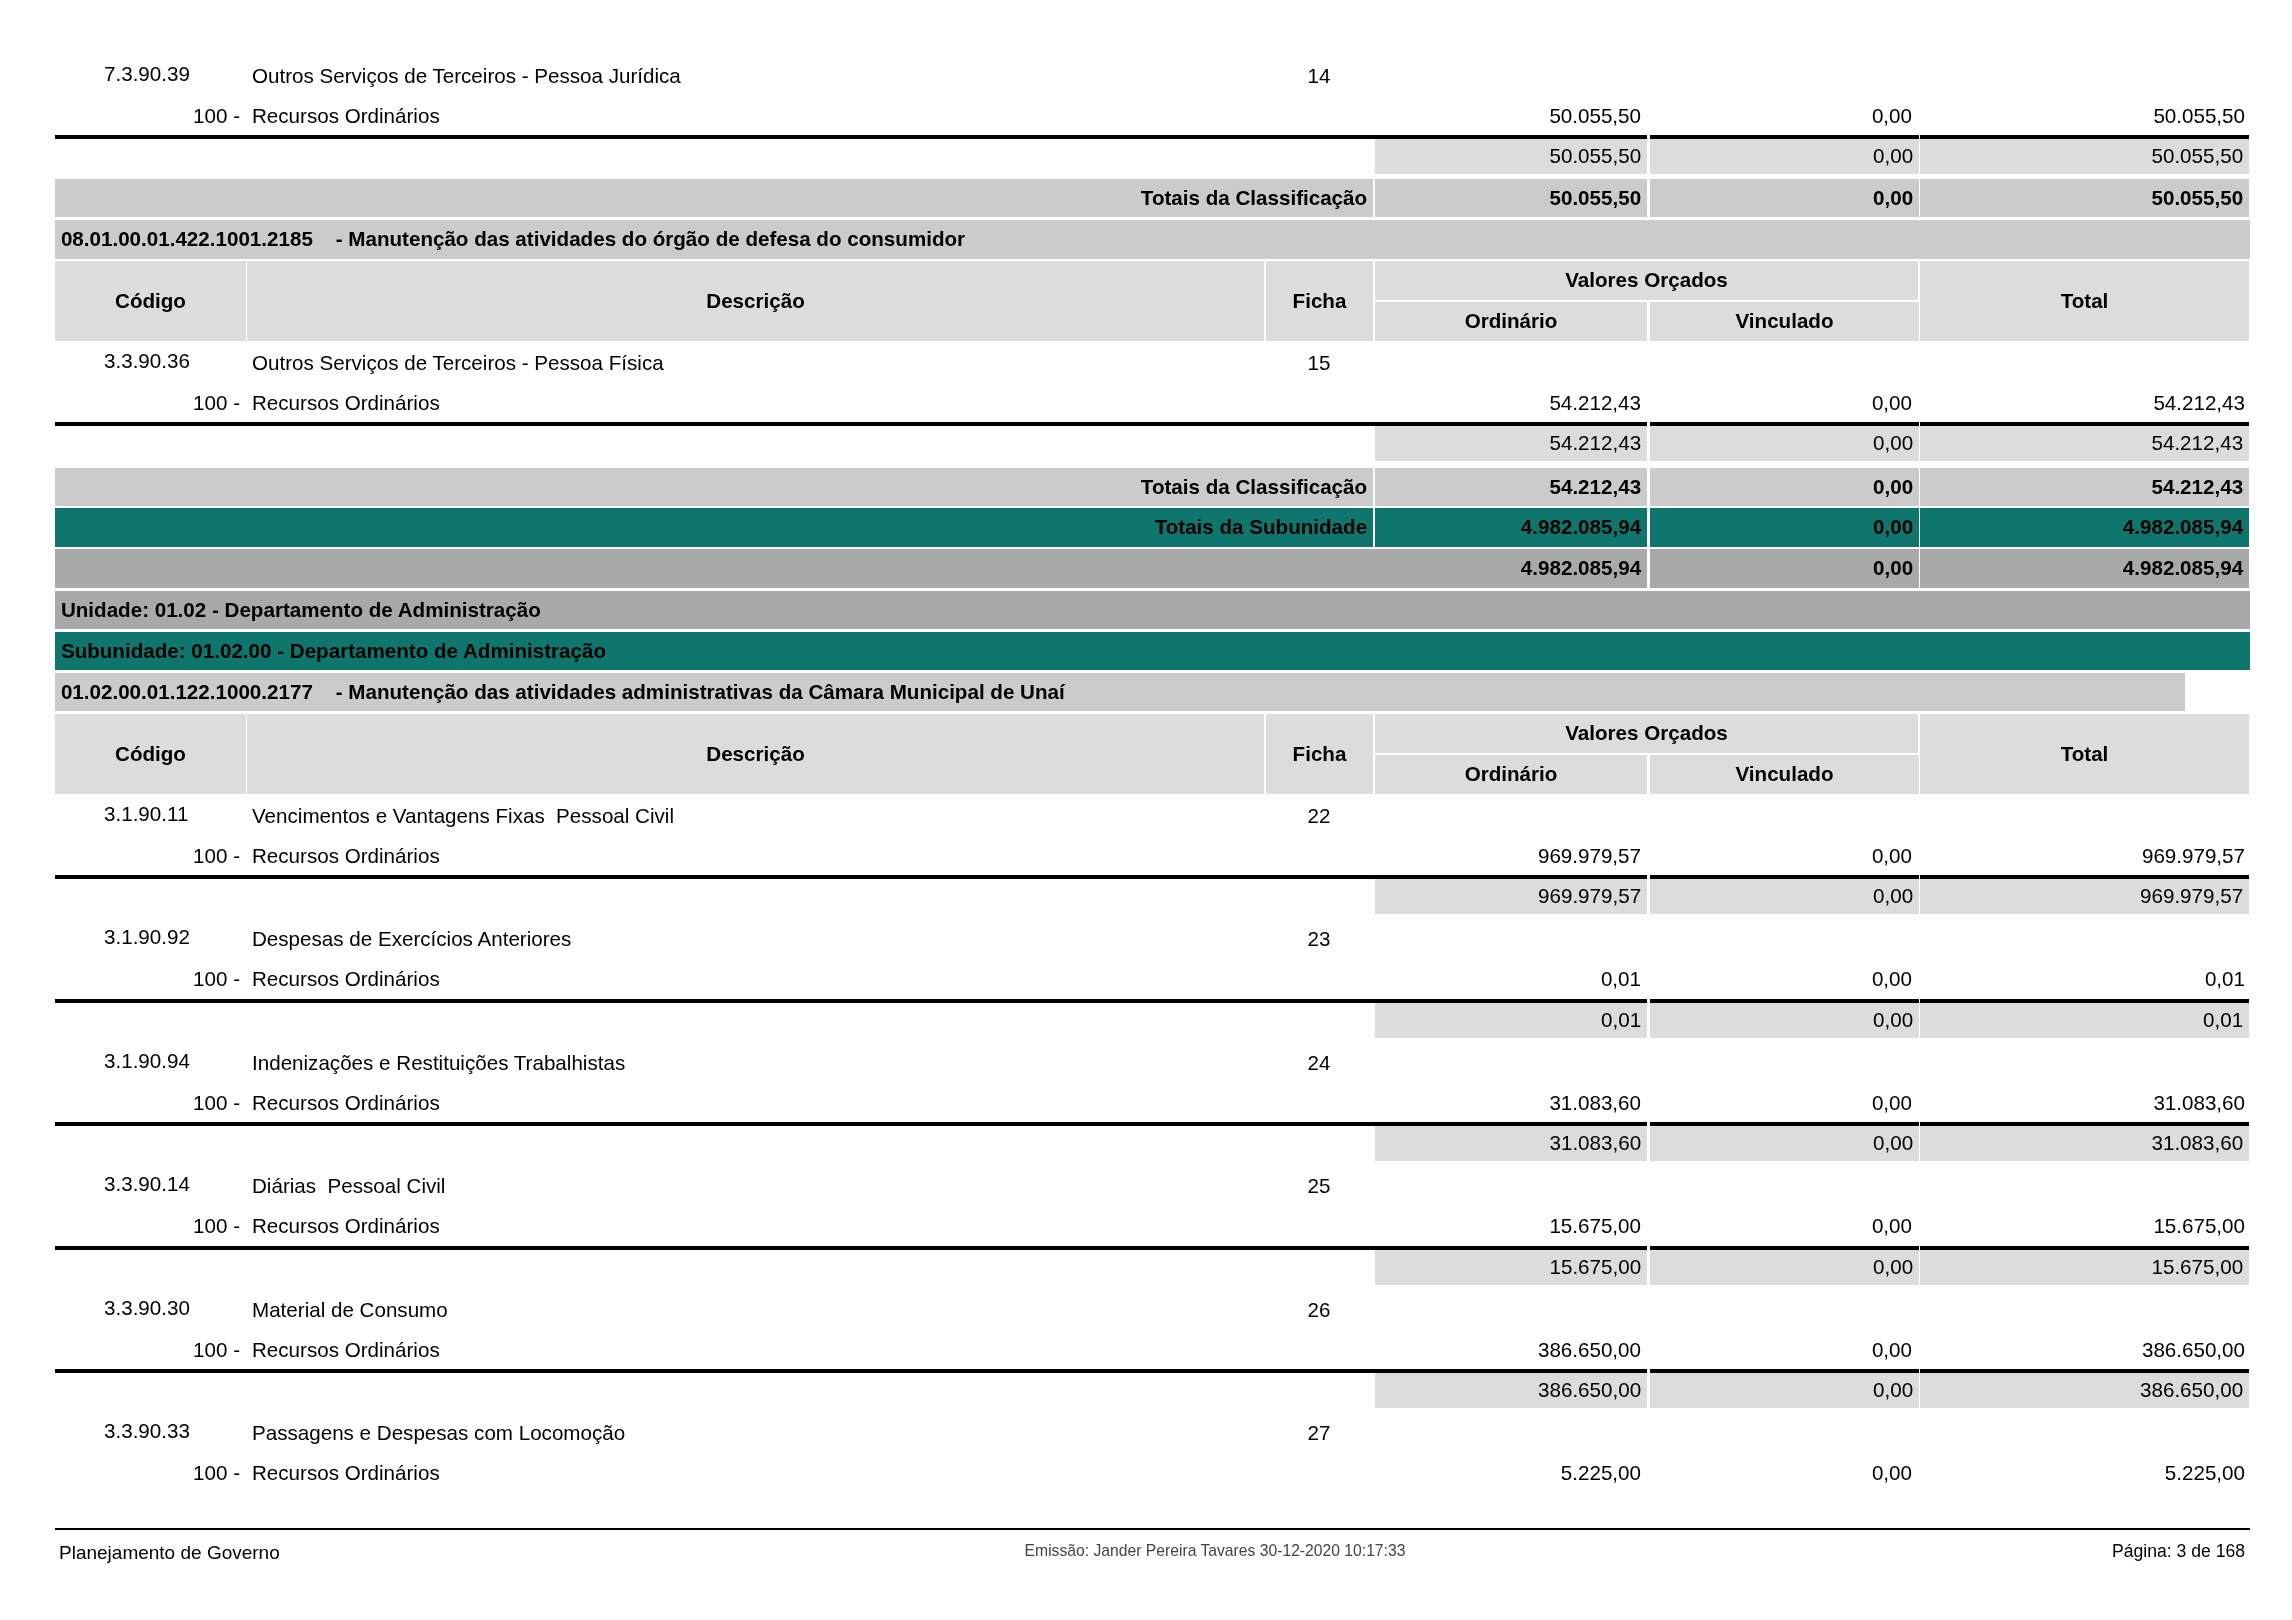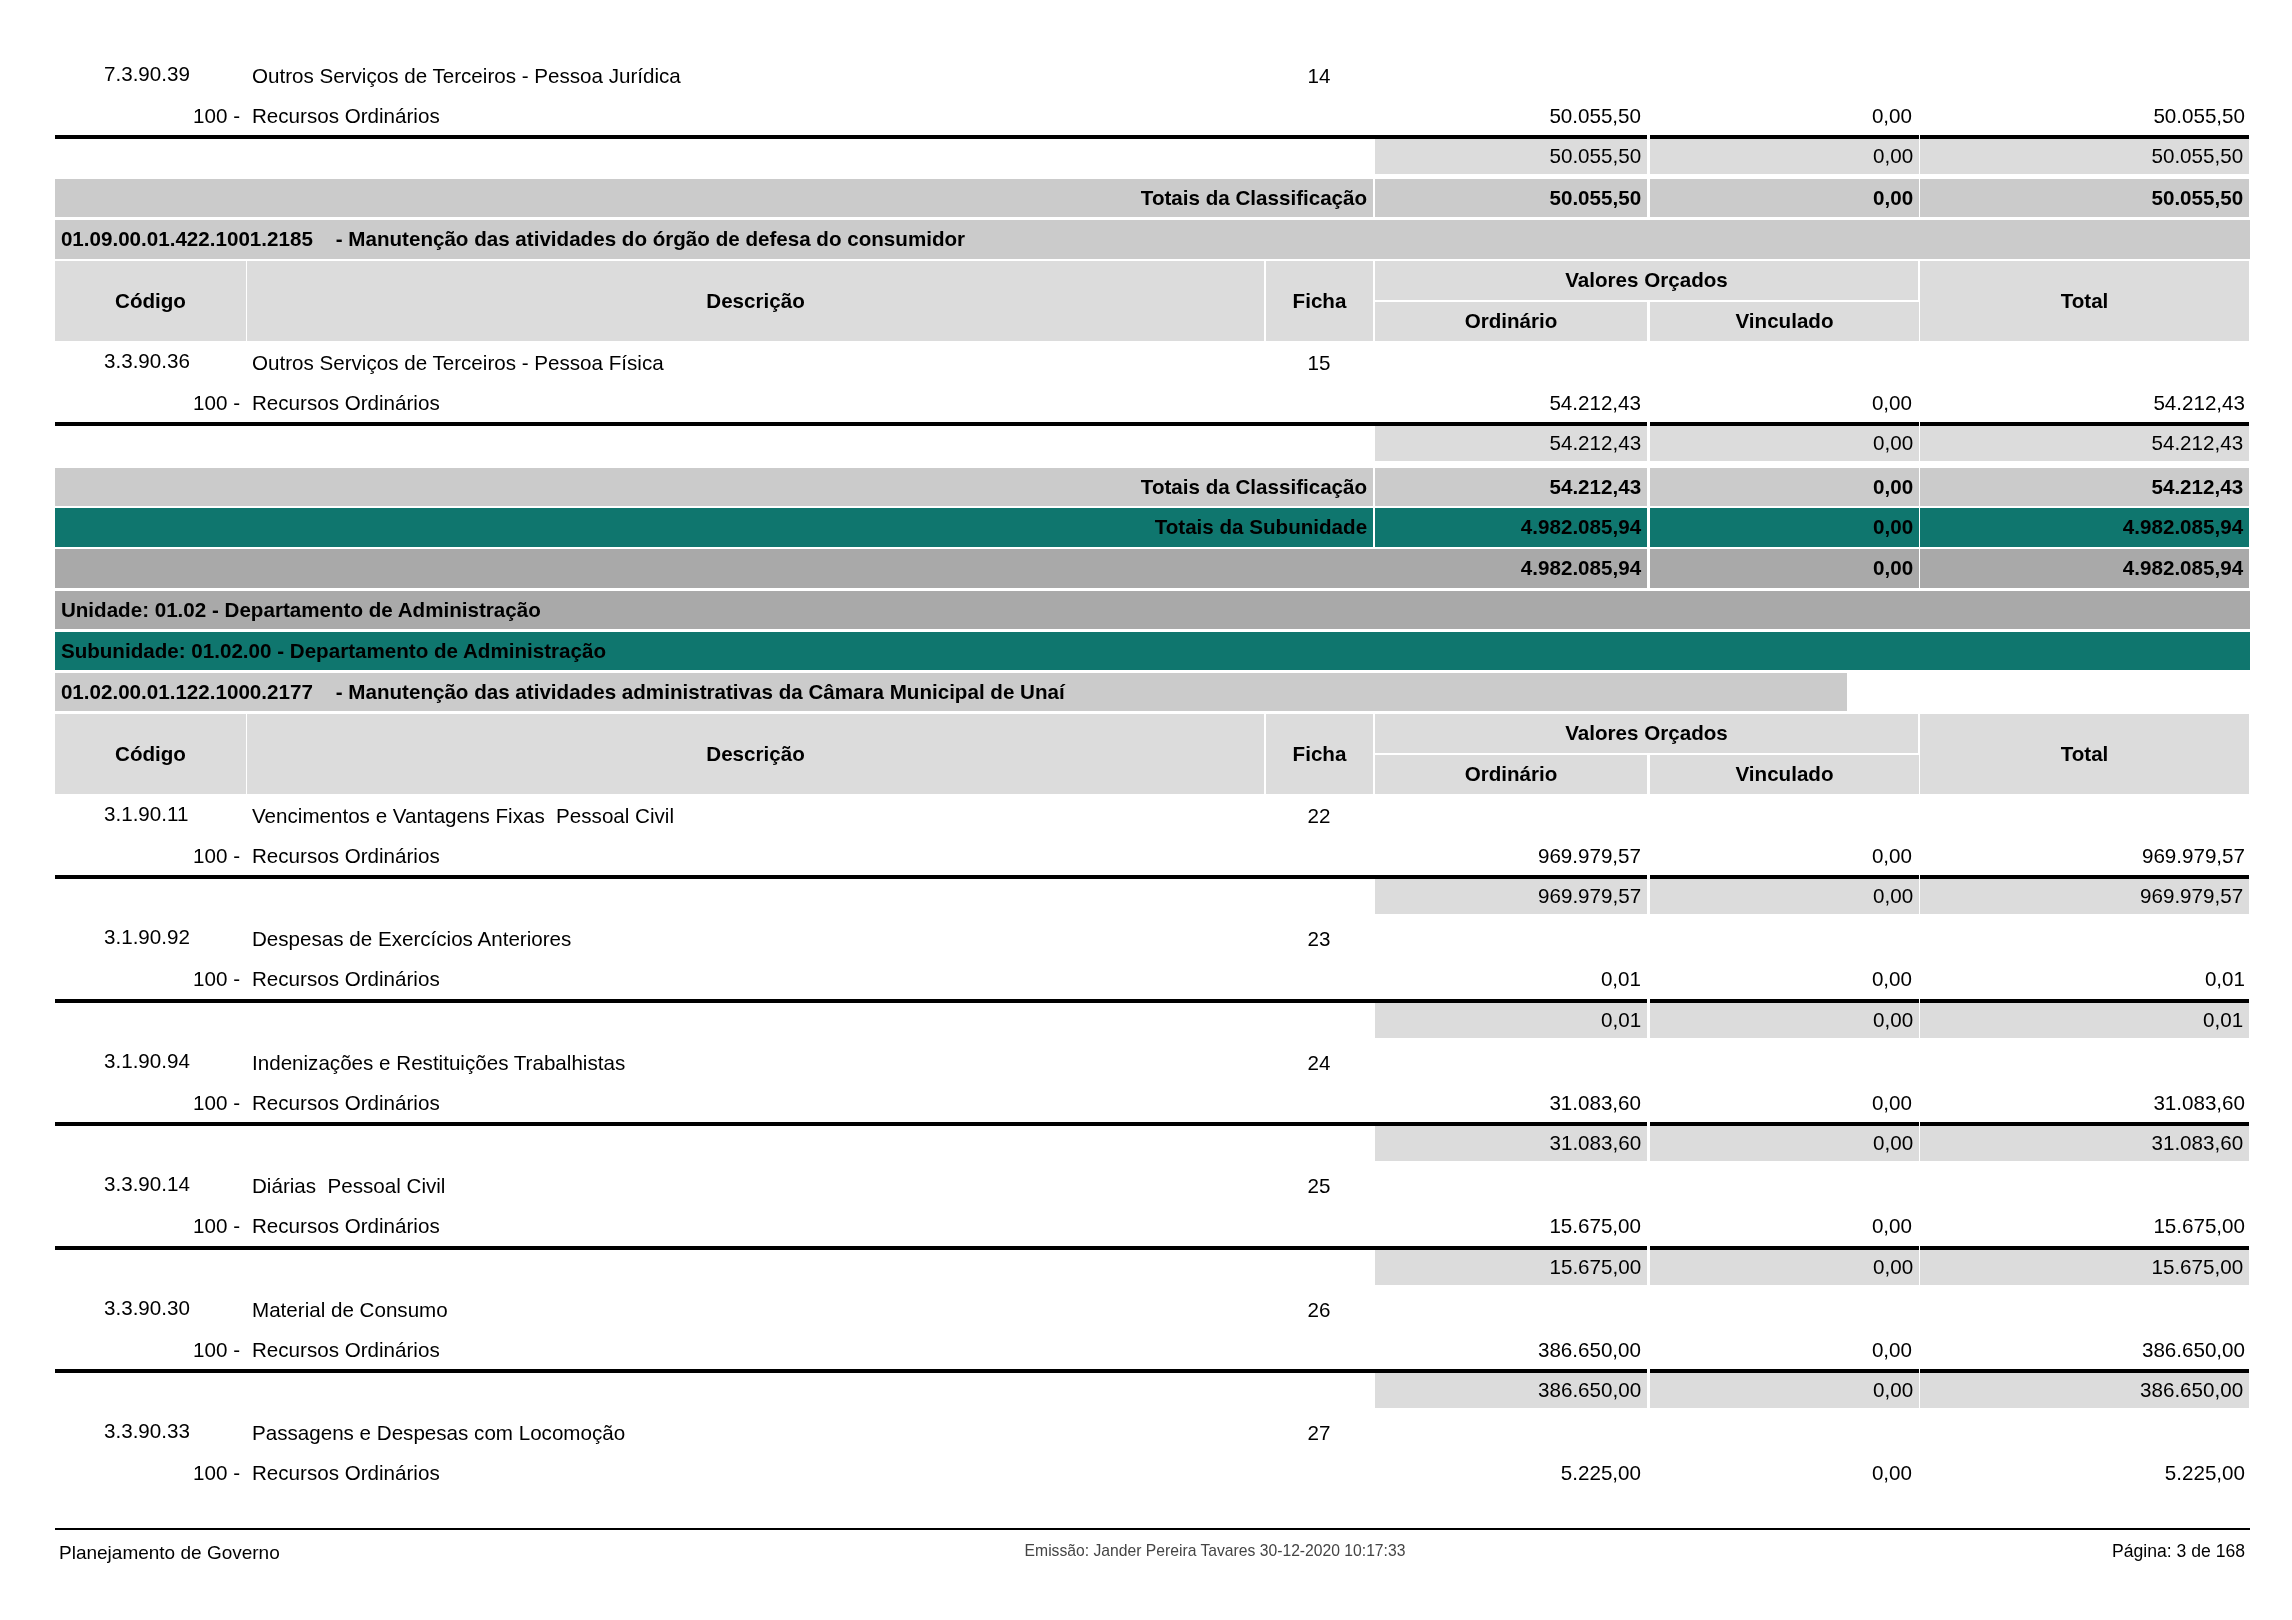--- a/index.html
+++ b/index.html
@@ -35,21 +35,21 @@
     <div class="thick" style="left: 55px; width: 1592px; top: 135px;"></div>
     <div class="thick" style="left: 1650px; width: 269px; top: 135px;"></div>
     <div class="thick" style="left: 1920px; width: 329px; top: 135px;"></div>
     <div class="cell right txt g-sub" style="left: 1375px; top: 139px; width: 272px; height: 35px; white-space: pre;">50.055,50</div>
     <div class="cell right txt g-sub" style="left: 1650px; top: 139px; width: 269px; height: 35px; white-space: pre;">0,00</div>
     <div class="cell right txt g-sub" style="left: 1920px; top: 139px; width: 329px; height: 35px; white-space: pre;">50.055,50</div>
     <div class="cell right txt bold g-cls" style="left: 55px; top: 179px; width: 1318px; height: 38px; white-space: pre;">Totais da Classificação</div>
     <div class="cell right txt bold g-cls" style="left: 1375px; top: 179px; width: 272px; height: 38px; white-space: pre;">50.055,50</div>
     <div class="cell right txt bold g-cls" style="left: 1650px; top: 179px; width: 269px; height: 38px; white-space: pre;">0,00</div>
     <div class="cell right txt bold g-cls" style="left: 1920px; top: 179px; width: 329px; height: 38px; white-space: pre;">50.055,50</div>
-    <div class="cell left txt bold g-cls" style="left: 55px; top: 220px; width: 2195px; height: 39px; white-space: pre;">01.09.00.01.422.1001.2185    - Manutenção das atividades do órgão de defesa do consumidor</div>
+    <div class="cell left txt bold g-cls" style="left: 55px; top: 220px; width: 2195px; height: 39px; white-space: pre;">08.01.00.01.422.1001.2185    - Manutenção das atividades do órgão de defesa do consumidor</div>
     <div class="cell center txt bold g-hdr" style="left: 55px; top: 261px; width: 191px; height: 80px; white-space: pre;">Código</div>
     <div class="cell center txt bold g-hdr" style="left: 247px; top: 261px; width: 1017px; height: 80px; white-space: pre;">Descrição</div>
     <div class="cell center txt bold g-hdr" style="left: 1266px; top: 261px; width: 107px; height: 80px; white-space: pre;">Ficha</div>
     <div class="cell center txt bold g-hdr" style="left: 1375px; top: 261px; width: 543px; height: 39px; white-space: pre;">Valores Orçados</div>
     <div class="cell center txt bold g-hdr" style="left: 1375px; top: 302px; width: 272px; height: 39px; white-space: pre;">Ordinário</div>
     <div class="cell center txt bold g-hdr" style="left: 1650px; top: 302px; width: 269px; height: 39px; white-space: pre;">Vinculado</div>
     <div class="cell center txt bold g-hdr" style="left: 1920px; top: 261px; width: 329px; height: 80px; white-space: pre;">Total</div>
     <div class="abs txt" style="left: 104px; top: 351px; white-space: pre;">3.3.90.36</div>
     <div class="abs txt" style="left: 252px; top: 353px; white-space: pre;">Outros Serviços de Terceiros - Pessoa Física</div>
     <div class="abs txt" style="left: 1319px; top: 353px; transform: translateX(-50%); white-space: pre;">15</div>
@@ -71,21 +71,21 @@
     <div class="cell right txt bold g-subu" style="left: 55px; top: 508px; width: 1318px; height: 39px; white-space: pre;">Totais da Subunidade</div>
     <div class="cell right txt bold g-subu" style="left: 1375px; top: 508px; width: 272px; height: 39px; white-space: pre;">4.982.085,94</div>
     <div class="cell right txt bold g-subu" style="left: 1650px; top: 508px; width: 269px; height: 39px; white-space: pre;">0,00</div>
     <div class="cell right txt bold g-subu" style="left: 1920px; top: 508px; width: 329px; height: 39px; white-space: pre;">4.982.085,94</div>
     <div class="cell right txt bold g-uni" style="left: 55px; top: 549px; width: 1577px; height: 39px; white-space: pre;">Totais da Unidade</div>
     <div class="cell right txt bold g-uni" style="left: 1375px; top: 549px; width: 272px; height: 39px; white-space: pre;">4.982.085,94</div>
     <div class="cell right txt bold g-uni" style="left: 1650px; top: 549px; width: 269px; height: 39px; white-space: pre;">0,00</div>
     <div class="cell right txt bold g-uni" style="left: 1920px; top: 549px; width: 329px; height: 39px; white-space: pre;">4.982.085,94</div>
     <div class="cell left txt bold g-uni" style="left: 55px; top: 591px; width: 2195px; height: 38px; white-space: pre;">Unidade: 01.02 - Departamento de Administração</div>
     <div class="cell left txt bold g-subu" style="left: 55px; top: 632px; width: 2195px; height: 38px; white-space: pre;">Subunidade: 01.02.00 - Departamento de Administração</div>
-    <div class="cell left txt bold g-cls" style="left: 55px; top: 673px; width: 1792px; height: 38px; white-space: pre;">01.02.00.01.122.1000.2177    - Manutenção das atividades administrativas da Câmara Municipal de Unaí</div>
+    <div class="cell left txt bold g-cls" style="left: 55px; top: 673px; width: 2130px; height: 38px; white-space: pre;">01.02.00.01.122.1000.2177    - Manutenção das atividades administrativas da Câmara Municipal de Unaí</div>
     <div class="cell center txt bold g-hdr" style="left: 55px; top: 714px; width: 191px; height: 80px; white-space: pre;">Código</div>
     <div class="cell center txt bold g-hdr" style="left: 247px; top: 714px; width: 1017px; height: 80px; white-space: pre;">Descrição</div>
     <div class="cell center txt bold g-hdr" style="left: 1266px; top: 714px; width: 107px; height: 80px; white-space: pre;">Ficha</div>
     <div class="cell center txt bold g-hdr" style="left: 1375px; top: 714px; width: 543px; height: 39px; white-space: pre;">Valores Orçados</div>
     <div class="cell center txt bold g-hdr" style="left: 1375px; top: 755px; width: 272px; height: 39px; white-space: pre;">Ordinário</div>
     <div class="cell center txt bold g-hdr" style="left: 1650px; top: 755px; width: 269px; height: 39px; white-space: pre;">Vinculado</div>
     <div class="cell center txt bold g-hdr" style="left: 1920px; top: 714px; width: 329px; height: 80px; white-space: pre;">Total</div>
     <div class="abs txt" style="left: 104px; top: 804px; white-space: pre;">3.1.90.11</div>
     <div class="abs txt" style="left: 252px; top: 806px; white-space: pre;">Vencimentos e Vantagens Fixas  Pessoal Civil</div>
     <div class="abs txt" style="left: 1319px; top: 806px; transform: translateX(-50%); white-space: pre;">22</div>

